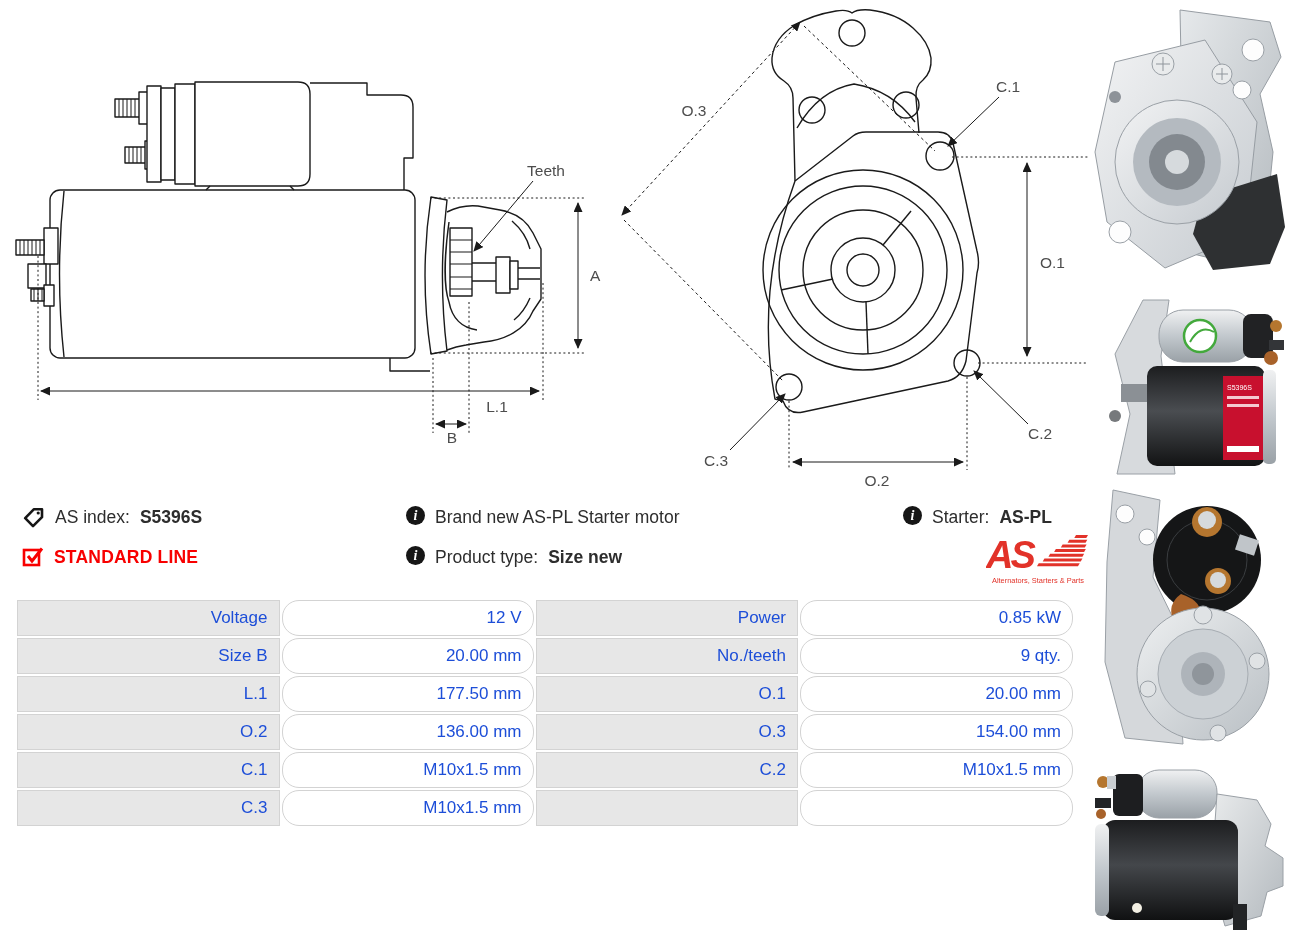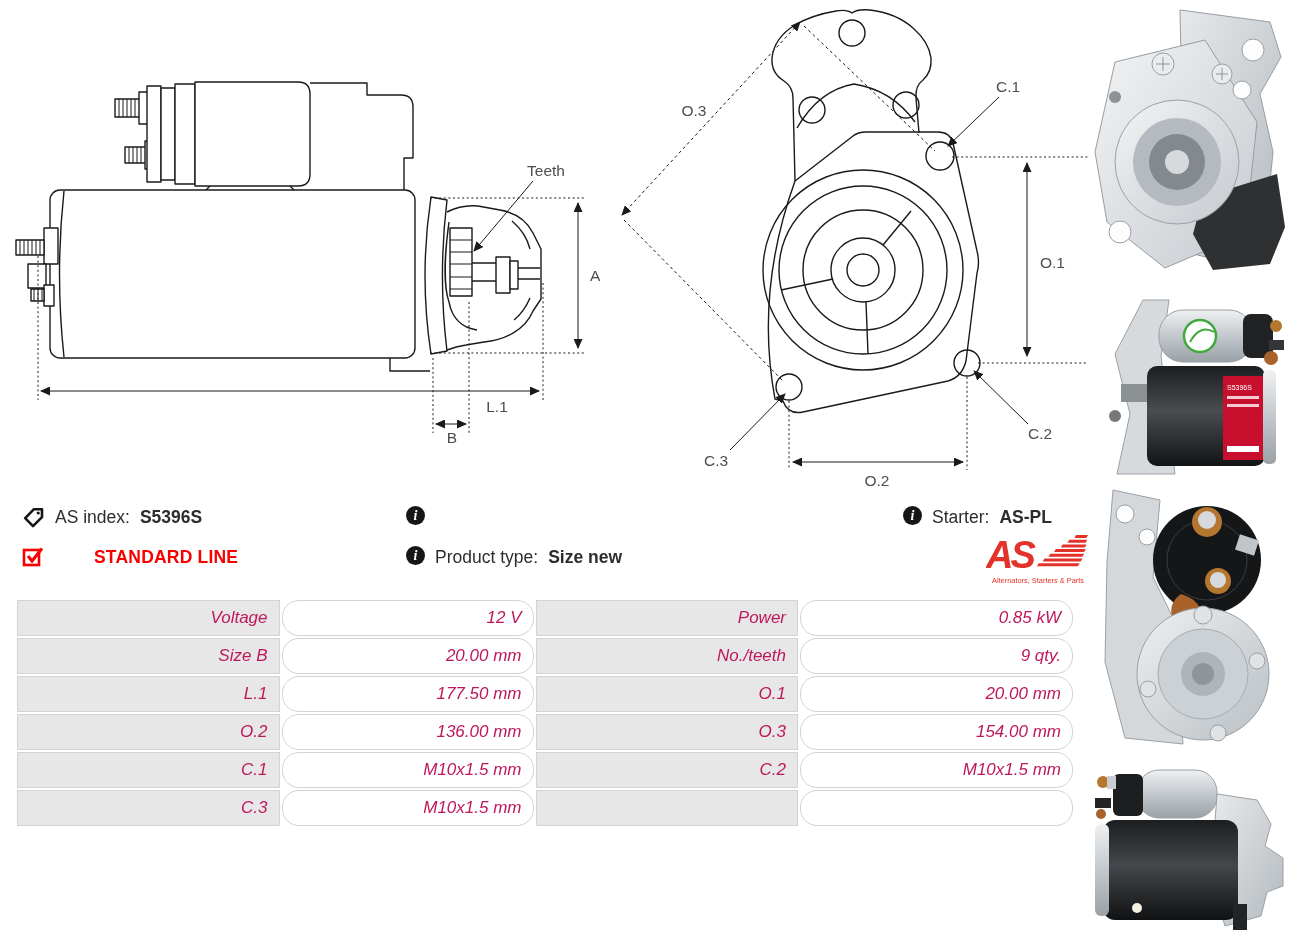--- a/index.html
+++ b/index.html
@@ -3,27 +3,27 @@
 <meta charset="utf-8">
 <style>
   html,body{margin:0;padding:0;background:#fff;}
   #page{position:relative;width:1289px;height:936px;background:#fff;overflow:hidden;
         font-family:"Liberation Sans",sans-serif;color:#2d2d2d;}
   svg text{font-family:"Liberation Sans",sans-serif;}
   .abs{position:absolute;}
   
   .info-line{position:absolute;display:flex;align-items:flex-start;gap:10px;font-size:17.5px;line-height:22px;white-space:nowrap;}
   .info-line b{font-weight:700;}
-  .std-line{color:#f80000;font-weight:700;letter-spacing:.2px;margin-left:40px;}
+  .std-line{color:#f80000;font-weight:700;letter-spacing:.2px;}
   .info-badge{display:inline-block;width:19px;height:19px;border-radius:50%;background:#161616;color:#fff;
               font-family:"Liberation Serif",serif;font-weight:700;font-style:italic;font-size:14px;
               line-height:19px;text-align:center;flex:0 0 19px;}
   
   table.spec{position:absolute;left:15px;top:598px;width:1060px;border-collapse:separate;border-spacing:2px;
-             table-layout:fixed;font-size:17px;color:#be185d;font-style:italic;}
+             table-layout:fixed;font-size:17px;color:#1d4ed8;}
   table.spec td{border:1px solid #d3d3d3;vertical-align:top;padding:6px 11px;line-height:22px;text-align:right;
                 overflow:hidden;}
   td.lbl{background:#e7e7e7;padding-left:55px;}
   td.val{background:#ffffff;border-radius:17px;}
   
   .draw line,.draw path,.draw rect,.draw circle{vector-effect:none;}
 </style>
 </head>
 <body>
 
@@ -290,20 +290,21 @@
   <div class="info-line" style="left:22px;top:546px">
     <svg width="22" height="22" viewBox="0 0 22 22">
       <rect x="2" y="4" width="15" height="15" fill="none" stroke="#f80000" stroke-width="2.6"></rect>
       <path d="M6,10 L10,15 L20,2.5" fill="none" stroke="#f80000" stroke-width="3"></path>
     </svg>
     <span class="std-line">STANDARD LINE</span>
   </div>
 
   <div class="info-line" style="left:406px;top:506px">
     <span class="info-badge">i</span>
+    <span>Brand new AS-PL Starter motor</span>
   </div>
 
   <div class="info-line" style="left:406px;top:546px">
     <span class="info-badge">i</span>
     <span>Product type:</span>
     <b>Size new</b>
   </div>
 
   <div class="info-line" style="left:903px;top:506px">
     <span class="info-badge">i</span>

